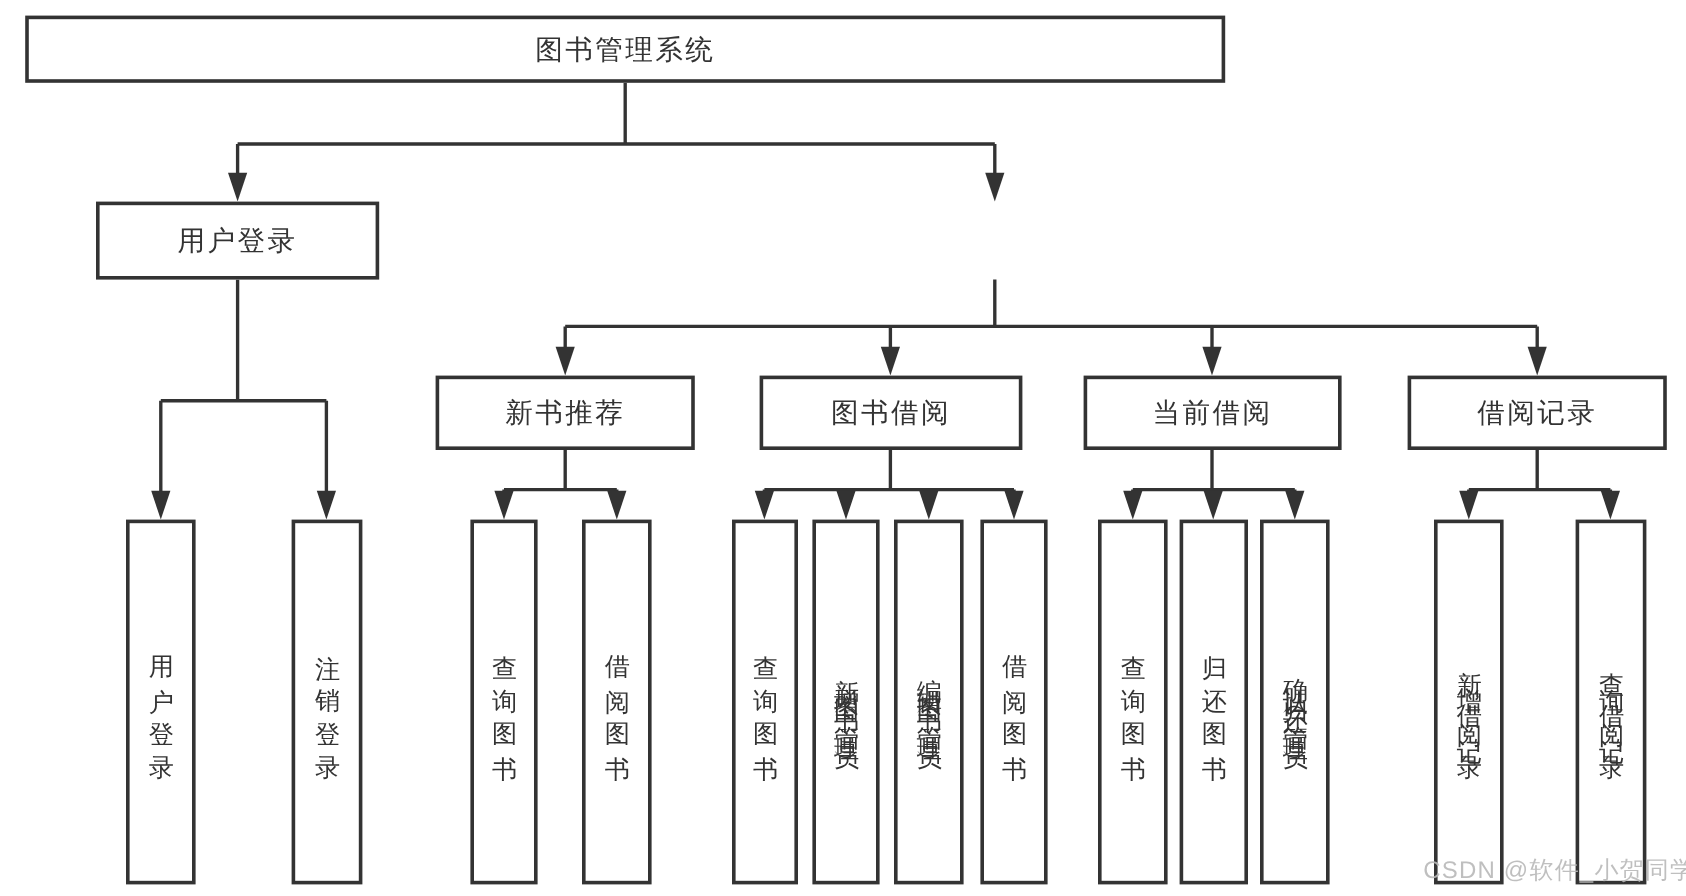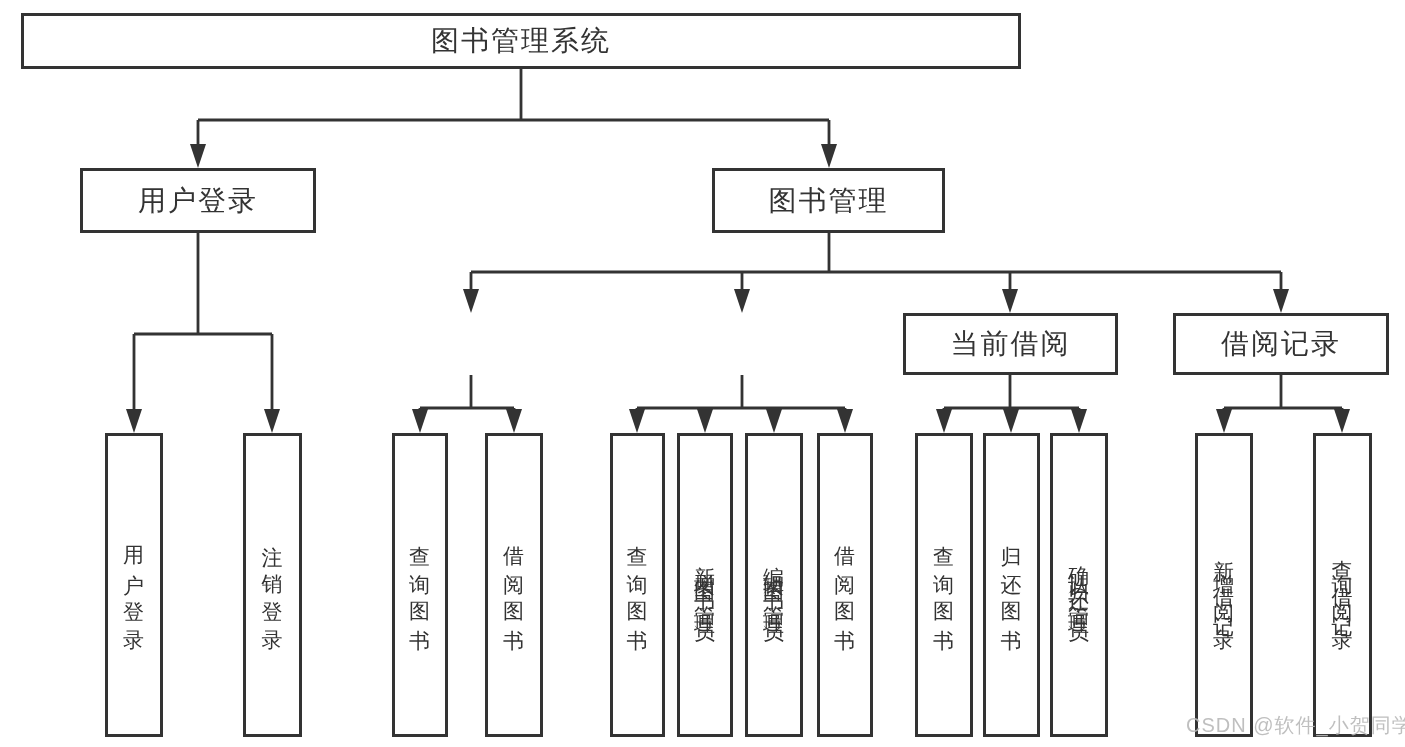--- a/index.html
+++ b/index.html
@@ -15,21 +15,21 @@
     overflow:hidden;font-family:"Liberation Sans","DejaVu Sans",sans-serif;
   }
   .wires{position:absolute;left:0;top:0;}
   .wires path{stroke:var(--line);stroke-width:2.8;fill:none;}
   .wires polygon{fill:var(--line);stroke:none;}
   .box{
     position:absolute;border:3px solid var(--border);background:#fff;
     display:flex;align-items:center;justify-content:center;
     color:var(--text);box-sizing:border-box;
   }
-  .h{font-size:28px;letter-spacing:2px;white-space:nowrap;}
+  .h{font-size:23px;letter-spacing:2px;white-space:nowrap;}
   .v{
     writing-mode:vertical-rl;text-orientation:mixed;
     font-size:21px;line-height:1;
   }
   .v4{letter-spacing:28px;}
   .v6{letter-spacing:14px;}
   .v9{letter-spacing:8px;}
   .watermark{
     position:absolute;left:1186px;top:712px;
     font-size:20px;color:var(--wm);opacity:0.9;
@@ -74,22 +74,23 @@
     <polygon points="936,409 952,409 944,433"></polygon>
     <polygon points="1003,409 1019,409 1011,433"></polygon>
     <polygon points="1071,409 1087,409 1079,433"></polygon>
     <polygon points="1216,409 1232,409 1224,433"></polygon>
     <polygon points="1334,409 1350,409 1342,433"></polygon>
   </svg>
 
   <div class="box h" style="left:21px;top:13px;width:1000px;height:56px">图书管理系统</div>
 
   <div class="box h" style="left:80px;top:168px;width:236px;height:65px">用户登录</div>
-  <div class="box h" style="left:712px;top:168px;width:233px;height:65px">图书管理</div>
 
+  <div class="box h" style="left:363px;top:313px;width:216px;height:62px">新书推荐</div>
+  <div class="box h" style="left:633px;top:313px;width:219px;height:62px">图书借阅</div>
   <div class="box h" style="left:1173px;top:313px;width:216px;height:62px">借阅记录</div>
   <div class="box h" style="left:903px;top:313px;width:215px;height:62px">当前借阅</div>
 
   <div class="box v v4" style="left:105px;top:433px;width:58px;height:304px">用户登录</div>
   <div class="box v v4" style="left:243px;top:433px;width:59px;height:304px">注销登录</div>
 
   <div class="box v v4" style="left:392px;top:433px;width:56px;height:304px">查询图书</div>
   <div class="box v v4" style="left:485px;top:433px;width:58px;height:304px">借阅图书</div>
 
   <div class="box v v4" style="left:610px;top:433px;width:55px;height:304px">查询图书</div>

